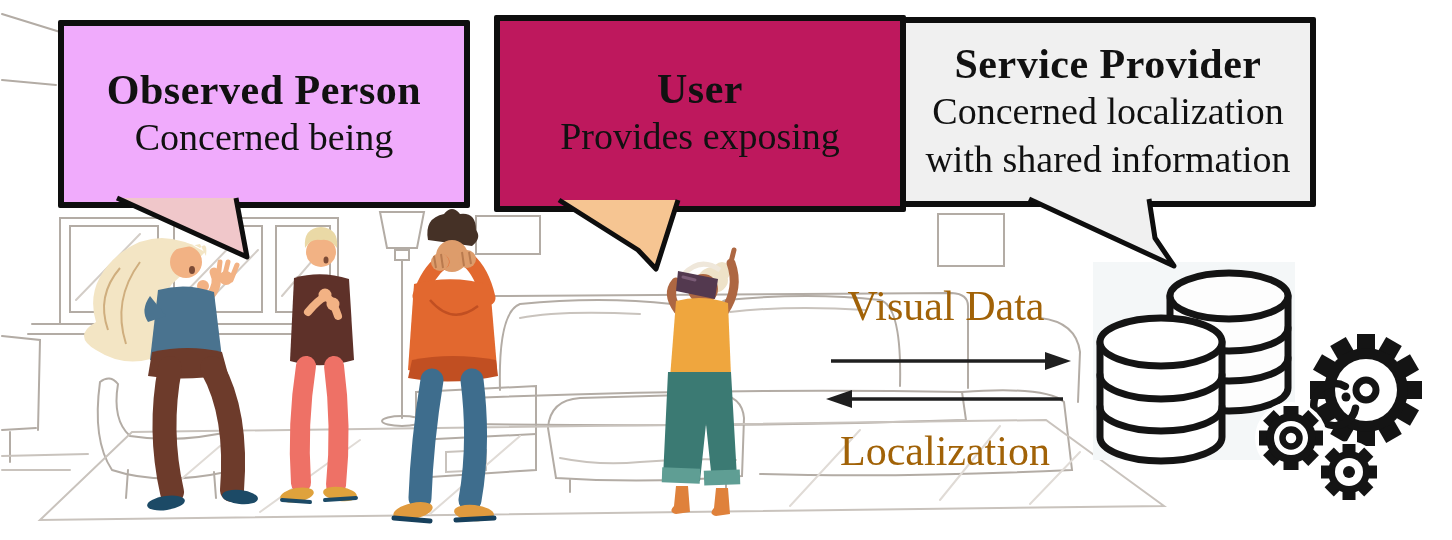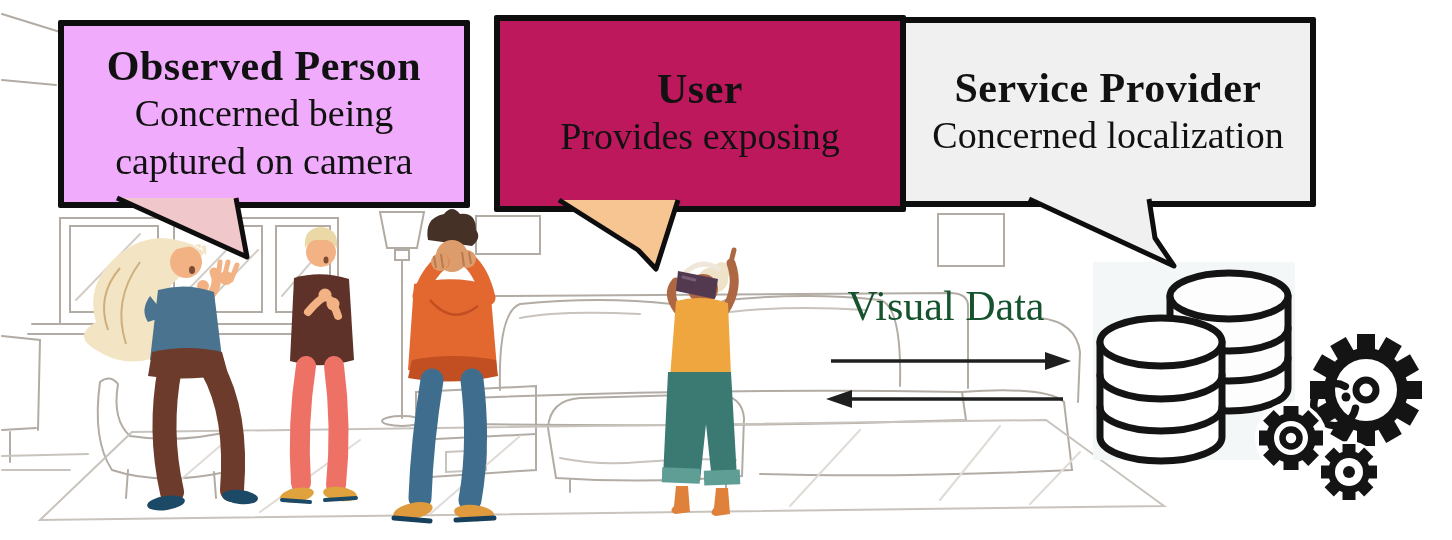--- a/index.html
+++ b/index.html
@@ -13,21 +13,21 @@
     display:flex;flex-direction:column;justify-content:center;align-items:center;
     text-align:center;color:#111;z-index:2;border-radius:2px;
   }
   .bubble-title{font-size:42px;font-weight:bold;line-height:1.12;letter-spacing:.5px;}
   .bubble-line{font-size:38px;line-height:1.24;}
   #bubble-observed{left:58px;top:20px;width:412px;height:188px;}
   #bubble-user{left:494px;top:15px;width:412px;height:197px;}
   #bubble-service{left:900px;top:17px;width:416px;height:190px;}
   #tails{z-index:3;pointer-events:none;}
   .exchange-label{
-    position:absolute;z-index:2;text-align:center;color:#14532d;font-size:42px;line-height:1.1;
+    position:absolute;z-index:2;text-align:center;color:#a16207;font-size:42px;line-height:1.1;
   }
   #label-visual-data{left:800px;top:283px;width:292px;}
   #label-localization{left:790px;top:428px;width:310px;}
 </style>
 </head>
 <body>
 
 <div id="figure">
 
   <svg width="1452" height="540" viewBox="0 0 1452 540">
@@ -229,34 +229,35 @@
         <circle cx="1349" cy="472" r="21" fill="#141414"></circle>
         <circle cx="1349" cy="472" r="14" fill="#ffffff"></circle>
         <circle cx="1349" cy="472" r="6" fill="#141414"></circle>
       </g>
     </g>
   </svg>
 
   <div class="bubble" id="bubble-observed" style="background-color: #f0abfc;">
     <div class="bubble-title">Observed Person</div>
     <div class="bubble-line">Concerned being</div>
-    <div class="bubble-line">captured on camera</div>
   </div>
 
   <div class="bubble" id="bubble-user" style="background-color: #be185d;">
     <div class="bubble-title">User</div>
     <div class="bubble-line">Provides exposing</div>
   </div>
 
   <div class="bubble" id="bubble-service" style="background-color: rgb(240, 240, 240);">
     <div class="bubble-title">Service Provider</div>
     <div class="bubble-line">Concerned localization</div>
+    <div class="bubble-line">with shared information</div>
   </div>
 
   <svg id="tails" width="1452" height="540" viewBox="0 0 1452 540">
     <path d="M117,198 L247,257 L236,198" stroke="#0e0e0e" stroke-width="5" stroke-linejoin="round" fill="#f0c7ca"></path>
     <path d="M559,200 L638,250 L656,269 L678,200" stroke="#0e0e0e" stroke-width="5" stroke-linejoin="round" fill="#f6c592"></path>
     <path d="M1029,199 L1174,266 L1155,238 L1149,199" stroke="#0e0e0e" stroke-width="5" stroke-linejoin="round" fill="#f0f0f0"></path>
   </svg>
 
   <div class="exchange-label" id="label-visual-data">Visual Data</div>
+  <div class="exchange-label" id="label-localization">Localization</div>
 
 </div>
 
 </body></html>

